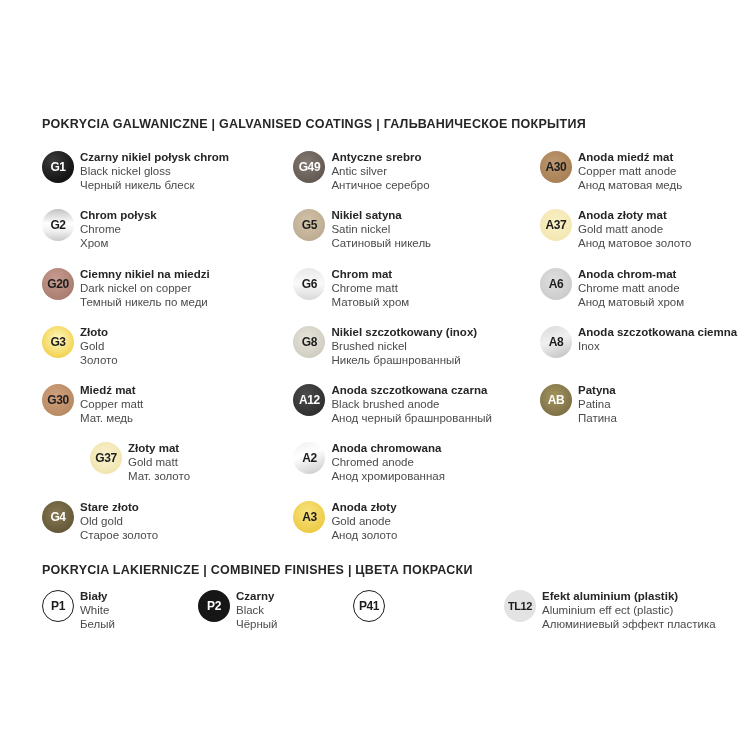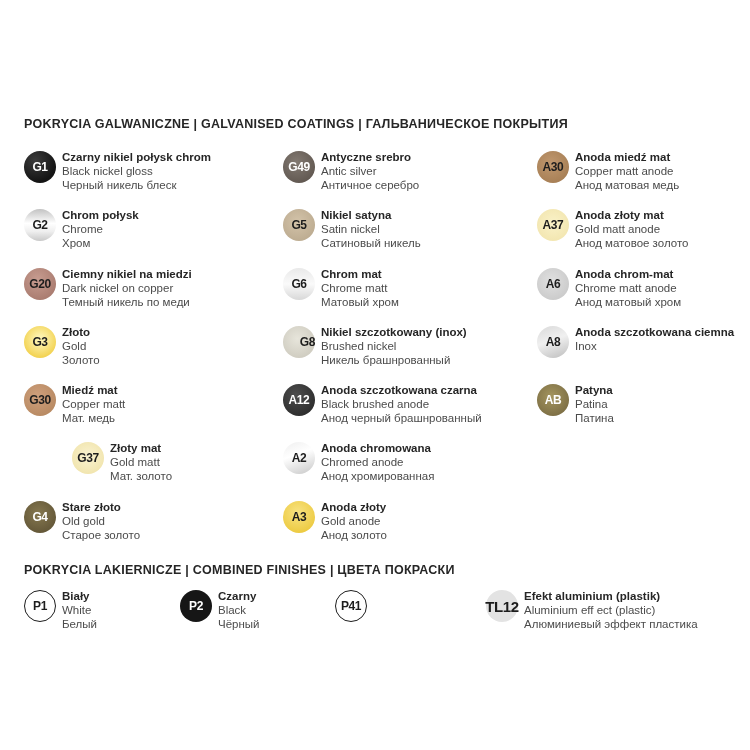--- a/index.html
+++ b/index.html
@@ -1,18 +1,18 @@
 <!DOCTYPE html>
 <html><head>
 <meta charset="utf-8">
 <style>
   html,body{margin:0;padding:0;background:#fff;}
   .page{position:relative;width:750px;height:750px;background:#ffffff;overflow:hidden;
         font-family:"Liberation Sans",sans-serif;-webkit-font-smoothing:antialiased;}
-  .sec{position:absolute;left:24px;right:20px;}
+  .sec{position:absolute;left:42px;right:20px;}
   .sec1{top:117px;}
   .sec2{top:563px;}
   .sec-header{font-size:12.5px;font-weight:bold;color:#262626;letter-spacing:.25px;line-height:14px;}
   .grid{display:flex;margin-top:19px;}
   .grid2{display:flex;margin-top:12px;}
   .col-1{width:259px;}.col-2{width:254px;}.col-3{width:190px;}
   .bcol-1{width:156px;}.bcol-2{width:155px;}.bcol-3{width:151px;}.bcol-4{flex:1;}
   .entry{display:flex;align-items:flex-start;height:42px;margin-bottom:16.3px;}
   .sw{width:32px;height:32px;border-radius:50%;flex:none;display:flex;align-items:center;
       justify-content:center;margin:1px 6px 0 0;box-sizing:border-box;}
@@ -23,35 +23,35 @@
   [data-swatch="G1"]{background:radial-gradient(circle at 35% 30%,#3c3c3c,#141414 70%);}
   [data-swatch="G2"]{background:linear-gradient(180deg,#c2c2c2,#ffffff 45%,#efefef 70%,#c9c9c9);}
   [data-swatch="G20"]{background:radial-gradient(circle at 42% 35%,#c79c90,#a87a6e 80%);}
   [data-swatch="G3"]{background:radial-gradient(circle at 50% 42%,#fdf2ae 15%,#f3d456 70%,#e9c542);}
   [data-swatch="G30"]{background:radial-gradient(circle at 42% 38%,#cfa07d,#b5875f 85%);}
   [data-swatch="G37"]{background:radial-gradient(circle at 50% 45%,#faf3d2,#eee0a2);margin-left:48px;}
   [data-swatch="G4"]{background:radial-gradient(circle at 45% 40%,#867850,#5f5335 85%);}
   [data-swatch="G49"]{background:radial-gradient(circle at 42% 36%,#837a72,#5d544d 85%);}
   [data-swatch="G5"]{background:radial-gradient(circle at 45% 40%,#d3c3a9,#baa98e 85%);}
   [data-swatch="G6"]{background:linear-gradient(180deg,#e9e9e9,#fafafa 50%,#d8d8d8);}
-  [data-swatch="G8"]{background:radial-gradient(circle at 45% 40%,#e7e5db,#ccc9bd 85%);justify-content:flex-end;}
+  [data-swatch="G8"]{background:radial-gradient(circle at 45% 40%,#e7e5db,#ccc9bd 85%);}
   [data-swatch="A12"]{background:radial-gradient(circle at 40% 34%,#4d4d4d,#2c2c2c 80%);}
   [data-swatch="A2"]{background:linear-gradient(160deg,#efefef,#ffffff 40%,#c7c7c7);}
   [data-swatch="A3"]{background:radial-gradient(circle at 46% 36%,#f8e382,#ecc93e 80%);}
   [data-swatch="A30"]{background:radial-gradient(circle at 44% 38%,#c0986f,#a47c52 85%);}
   [data-swatch="A37"]{background:radial-gradient(circle at 50% 45%,#faf2c8,#f0e2a9);}
   [data-swatch="A6"]{background:radial-gradient(circle at 45% 40%,#e0e0e0,#c8c8c8 85%);}
   [data-swatch="A8"]{background:linear-gradient(160deg,#d9d9d9,#f0f0f0 45%,#bdbdbd);}
   [data-swatch="AB"]{background:radial-gradient(circle at 45% 40%,#a5965f,#786a42 85%);}
   [data-swatch="P1"],[data-swatch="P41"]{background:#ffffff;border:1.5px solid #1d1d1d;}
   [data-swatch="P2"]{background:#161616;}
   [data-swatch="TL12"]{background:#e3e3e3;}
   [data-swatch="G1"] .code,[data-swatch="G4"] .code,[data-swatch="G49"] .code,
   [data-swatch="A12"] .code,[data-swatch="AB"] .code,[data-swatch="P2"] .code{color:#ffffff;}
-  [data-swatch="TL12"] .code{font-size:15px;}
+  [data-swatch="TL12"] .code{font-size:11px;}
 </style>
 </head>
 <body>
 
 <div class="page">
 
   <div class="sec sec1">
     <div class="sec-header">POKRYCIA GALWANICZNE | GALVANISED COATINGS | ГАЛЬВАНИЧЕСКОЕ ПОКРЫТИЯ</div>
     <div class="grid">
 

